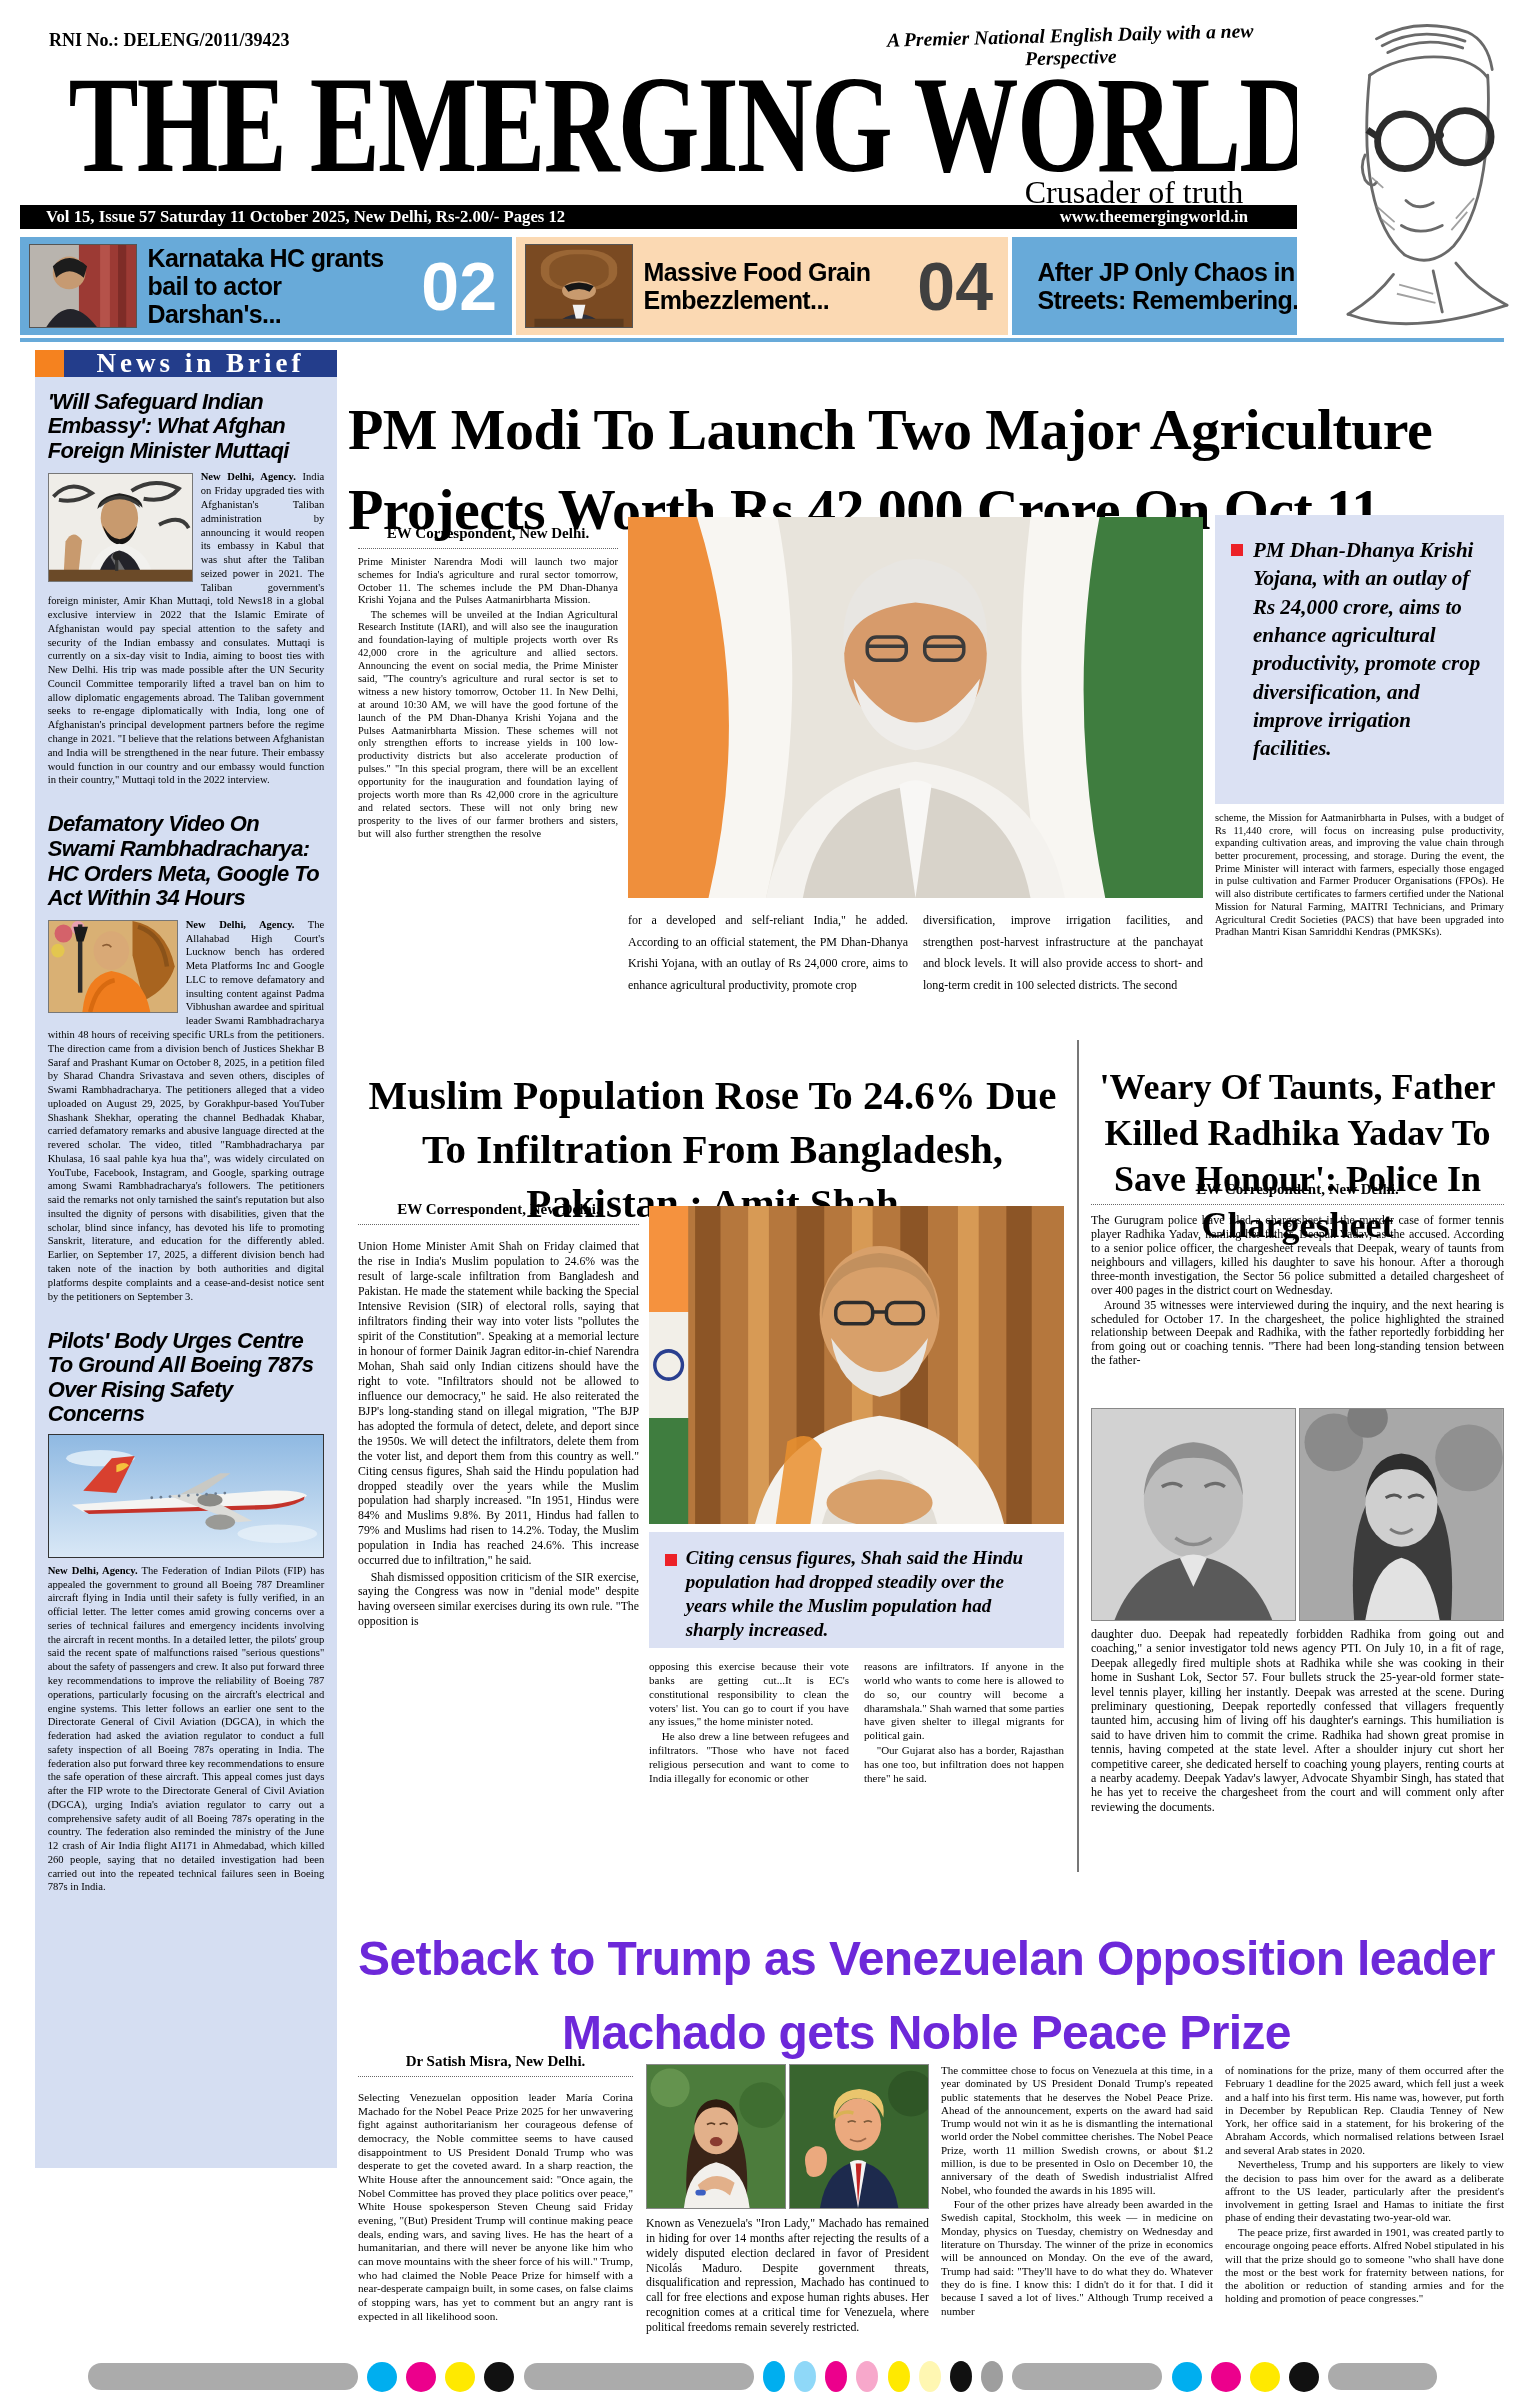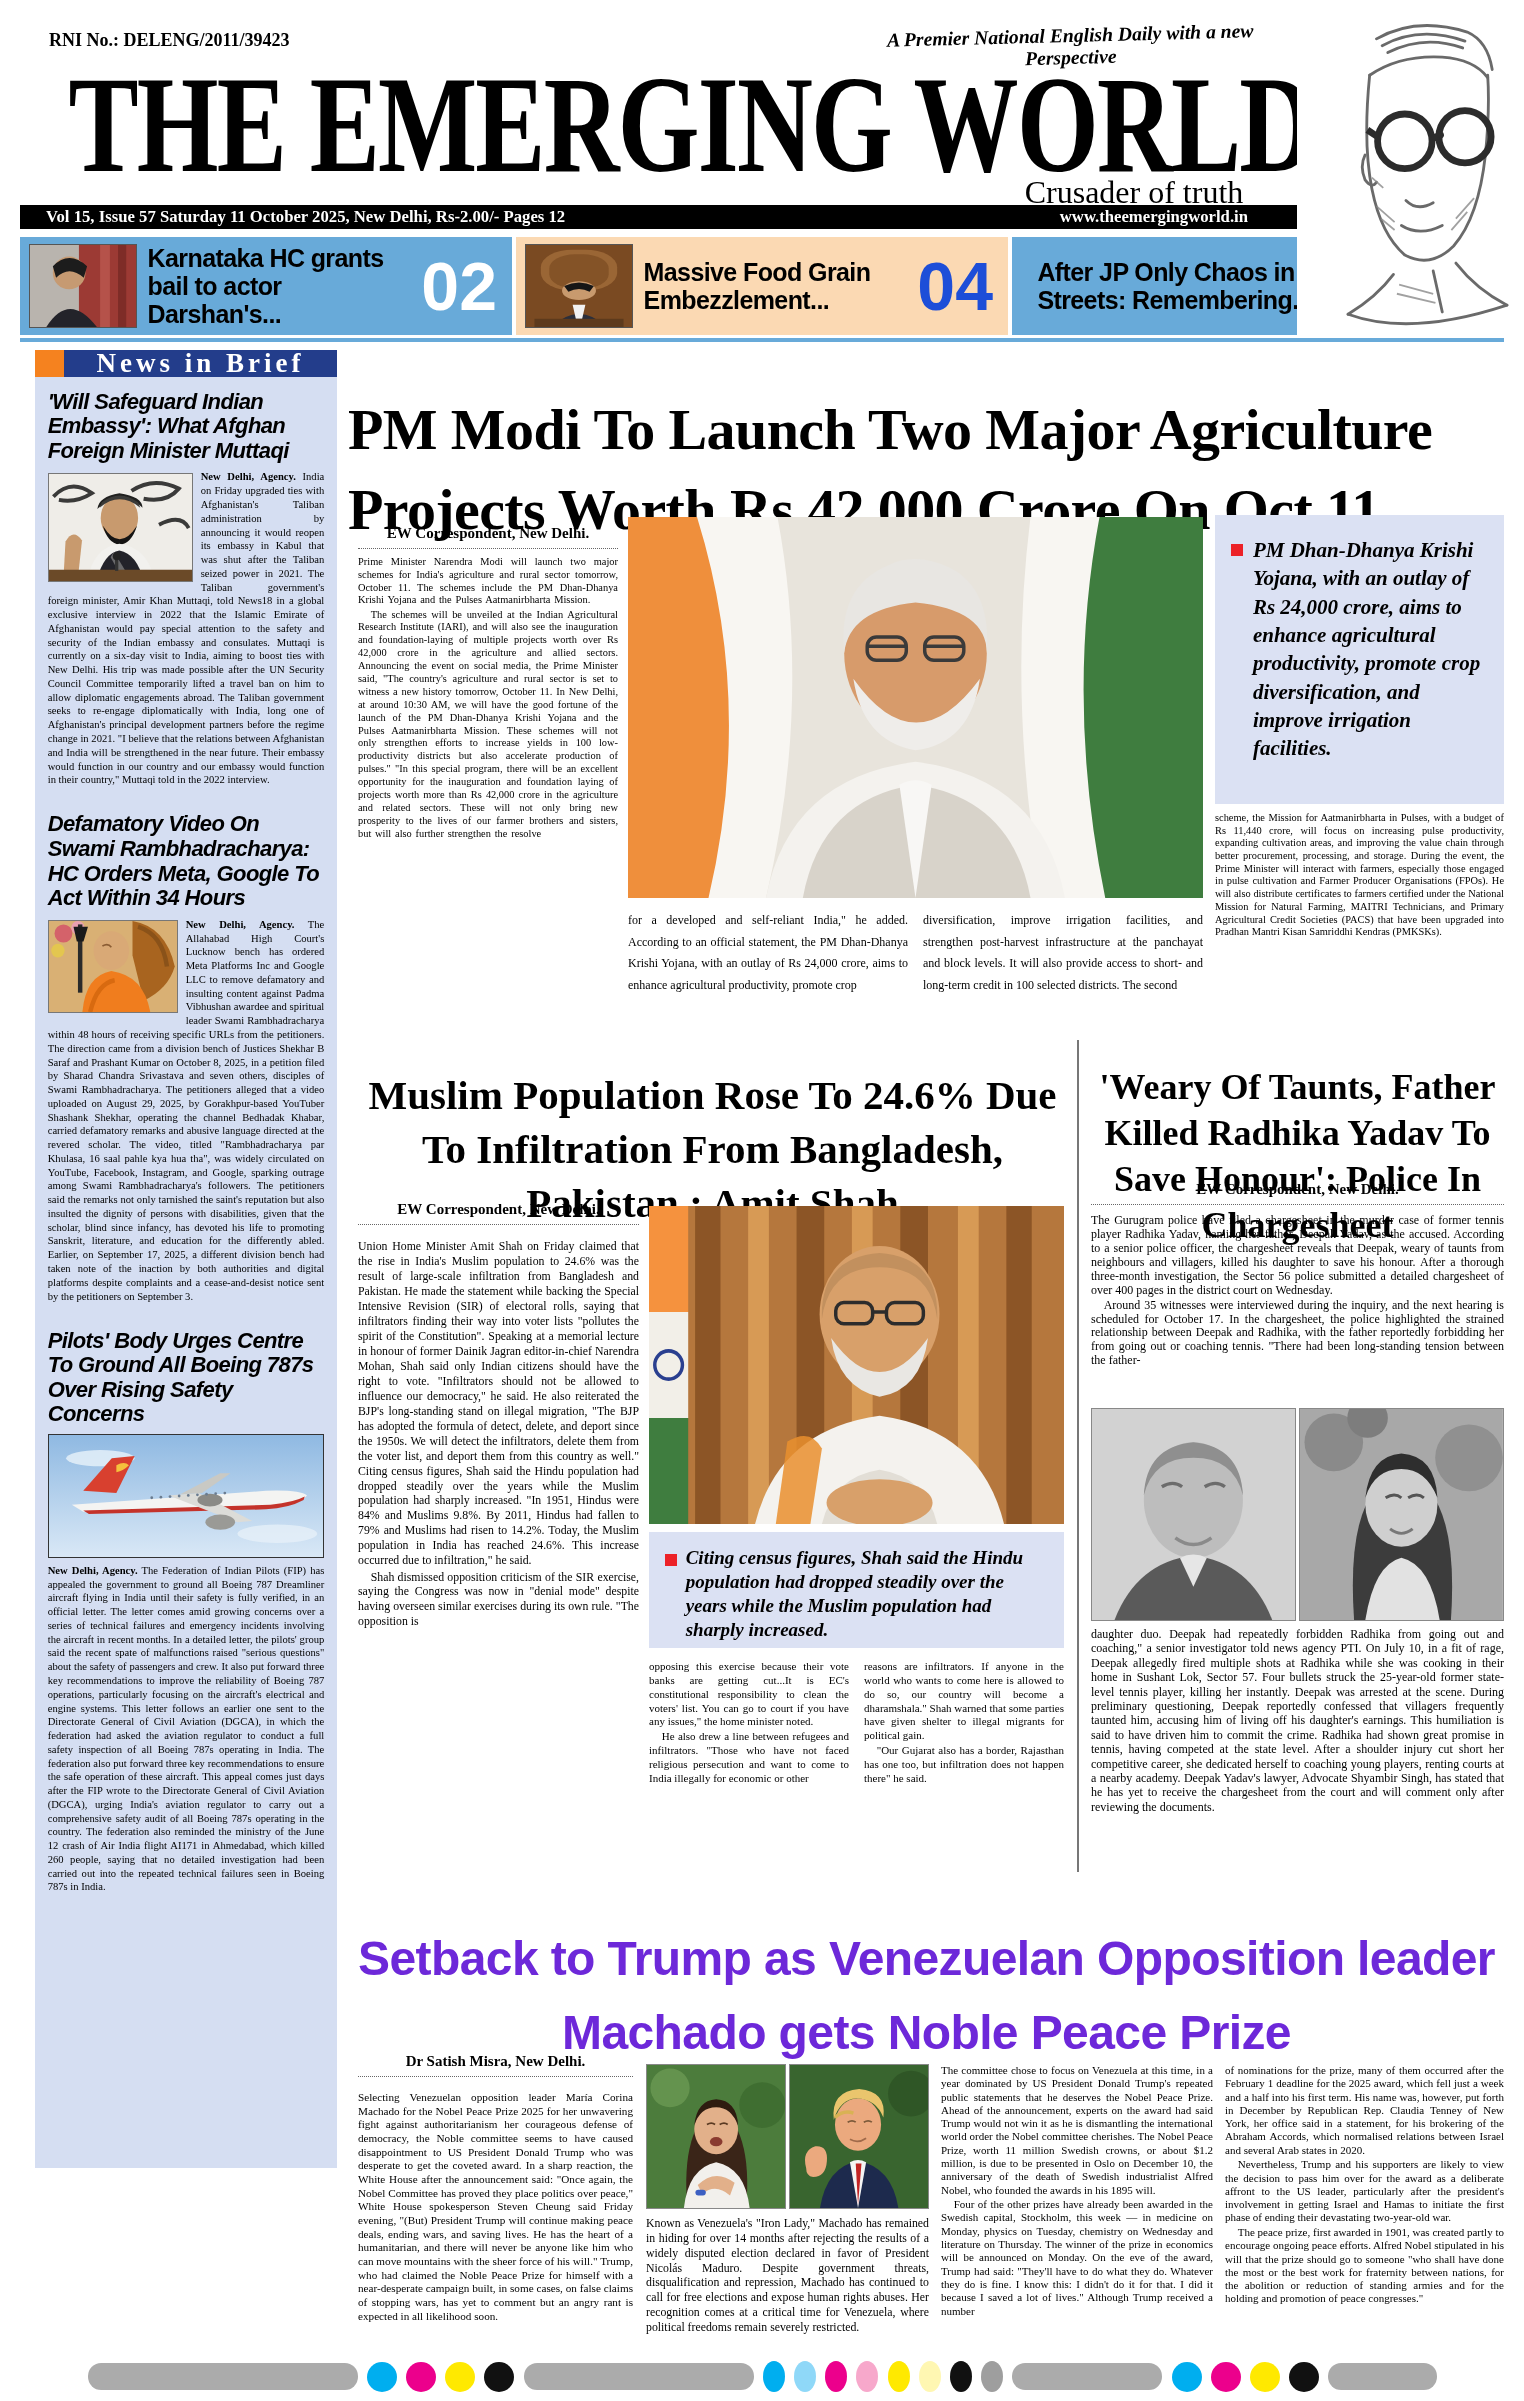--- a/index.html
+++ b/index.html
@@ -22,21 +22,21 @@
   .infobar .site{margin-right:230px;}
 
   
   .teasers{left:20px;top:237px;width:1484px;height:98px;display:flex;gap:4px;}
   .teaser{flex:1;display:flex;align-items:center;overflow:hidden;}
   .t-blue{background:#68aad9;} .t-peach{background:#fbd9b3;}
   .t-photo{width:106px;height:82px;margin-left:9.2px;flex:none;border:0.6px solid #555;background:#ccc;}
   .t-text{flex:1;padding:0 8px 0 10.4px;font-family:"Liberation Sans",sans-serif;font-weight:bold;
           font-size:25px;line-height:1.12;letter-spacing:-0.6px;}
   .t-num{font-family:"Liberation Sans",sans-serif;font-weight:bold;font-size:68px;margin-right:15px;}
-  .num-white{color:#fff;} .num-black{color:#1d4ed8;} .num-red{color:#e84a31;}
+  .num-white{color:#fff;} .num-black{color:#404040;} .num-red{color:#e84a31;}
   .teaser-underbar{left:20px;top:338px;width:1484px;height:4px;background:#68aad9;}
 
   
   .brief{left:35px;top:350px;width:302px;height:1818px;background:#d5def2;overflow:hidden;}
   .brief-header{display:flex;height:27px;}
   .brief-orange{width:29px;background:#f5821f;}
   .brief-navy{flex:1;background:#233d8b;color:#fff;font-weight:bold;font-size:27px;display:flex;
               align-items:center;justify-content:center;letter-spacing:4px;}
   .brief-art{padding:4.6px 12.7px 0;overflow:hidden;}
   .b-head{font-family:"Liberation Sans",sans-serif;font-style:italic;font-weight:bold;font-size:22px;

